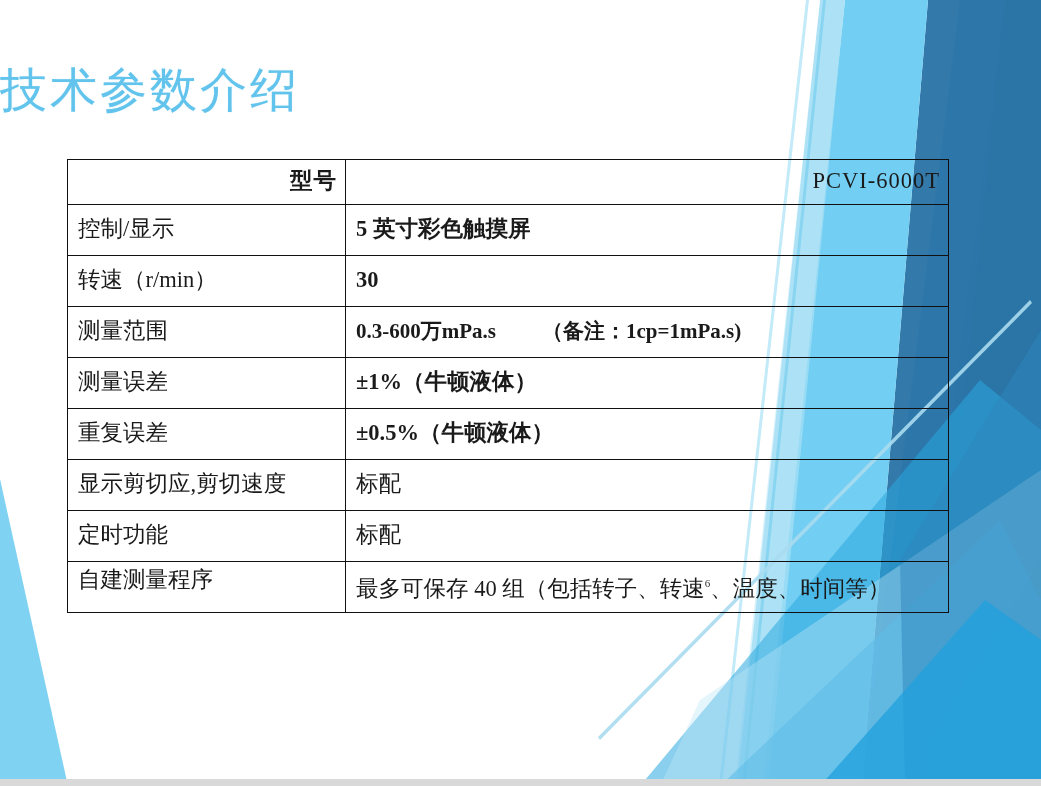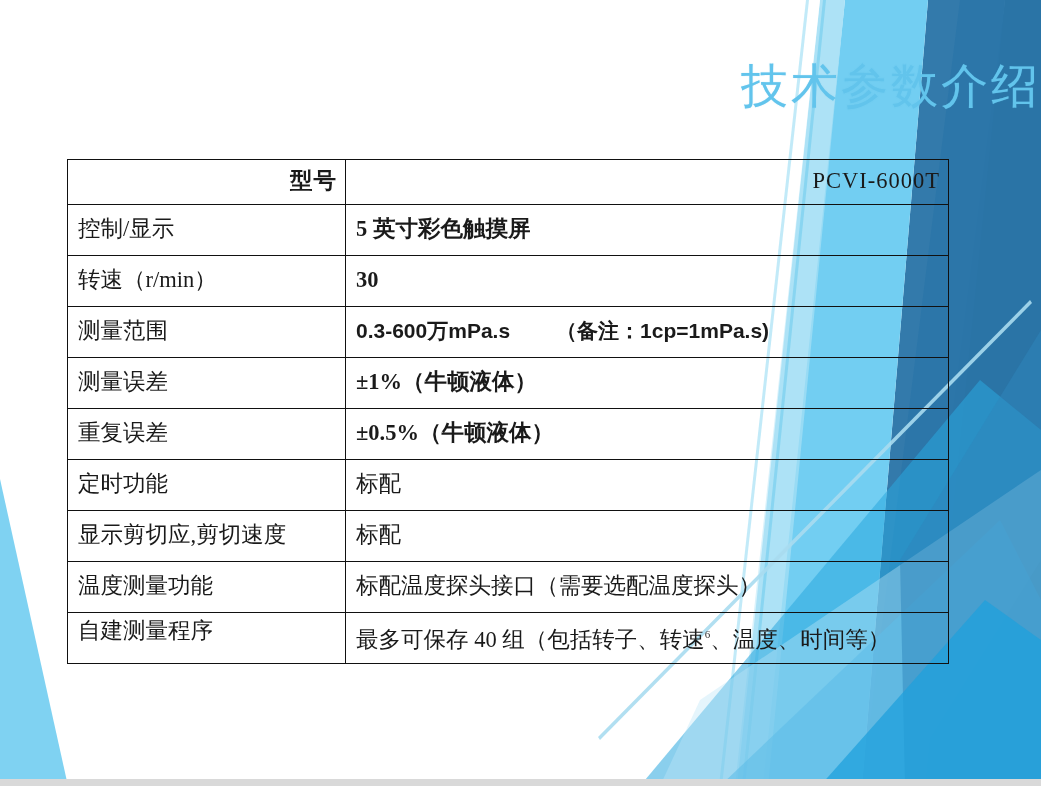--- a/index.html
+++ b/index.html
@@ -22,23 +22,23 @@
     width: 1041px; height: 786px;
     z-index: 0;
     pointer-events: none;
   }
 
   
   #slide-title {
     position: absolute;
     top: 62px;
     left: 0; right: 0;
-    text-align: right;
+    text-align: left;
     z-index: 3;
-    font-family: Liberation Mono, monospace;
+    font-family: Liberation Serif, serif;
     font-size: 47px;
     line-height: 56px;
     letter-spacing: 3px;
     color: #62C4EC;
     white-space: nowrap;
     text-shadow: 0 0 1px rgba(98,196,236,.5);
   }
 
   
   #spec-table-wrap {
@@ -82,21 +82,21 @@
   }
   tr.header-row td.label-cell { padding-left: 8px; }
   tr.header-row td.value-cell {
     font-family: Liberation Serif, serif;
     font-weight: normal;
     letter-spacing: 1px;
   }
 
   
   .sans-val {
-    font-family: Liberation Sans, sans-serif;
+    font-family: Liberation Serif, serif;
     font-weight: bold;
     font-size: 21px;
     letter-spacing: 0px;
   }
   .serif-val {
     font-family: "Liberation Serif", "DejaVu Serif", serif;
     font-size: 22.5px;
   }
   .gap-pad { display: inline-block; width: 46px; }
   .tall-row td { height: 72px; vertical-align: top; padding-top: 8px; }
@@ -183,33 +183,29 @@
         <td class="label-cell">测量误差</td>
         <td class="value-cell sans-val">±1%（牛顿液体）</td>
       </tr>
 
       <tr>
         <td class="label-cell">重复误差</td>
         <td class="value-cell sans-val">±0.5%（牛顿液体）</td>
       </tr>
 
       <tr>
+        <td class="label-cell">显示剪切应,剪切速度</td>
+        <td class="value-cell serif-val">标配</td>
+      </tr>
+
+      <tr>
         <td class="label-cell">定时功能</td>
         <td class="value-cell serif-val">标配</td>
       </tr>
 
-      <tr>
-        <td class="label-cell">显示剪切应,剪切速度</td>
-        <td class="value-cell serif-val">标配</td>
-      </tr>
-
-      <tr>
-        <td class="label-cell">温度测量功能</td>
-        <td class="value-cell serif-val">标配温度探头接口（需要选配温度探头）</td>
-      </tr>
 
 
       <tr class="tall-row">
         <td class="label-cell">自建测量程序</td>
         <td class="value-cell serif-val">
           <span>最多可保存 40 组（包括转子、转速</span><sup class="ref-mark">6</sup><span>、温度、时间等）</span>
         </td>
       </tr>
     </tbody>
   </table>

